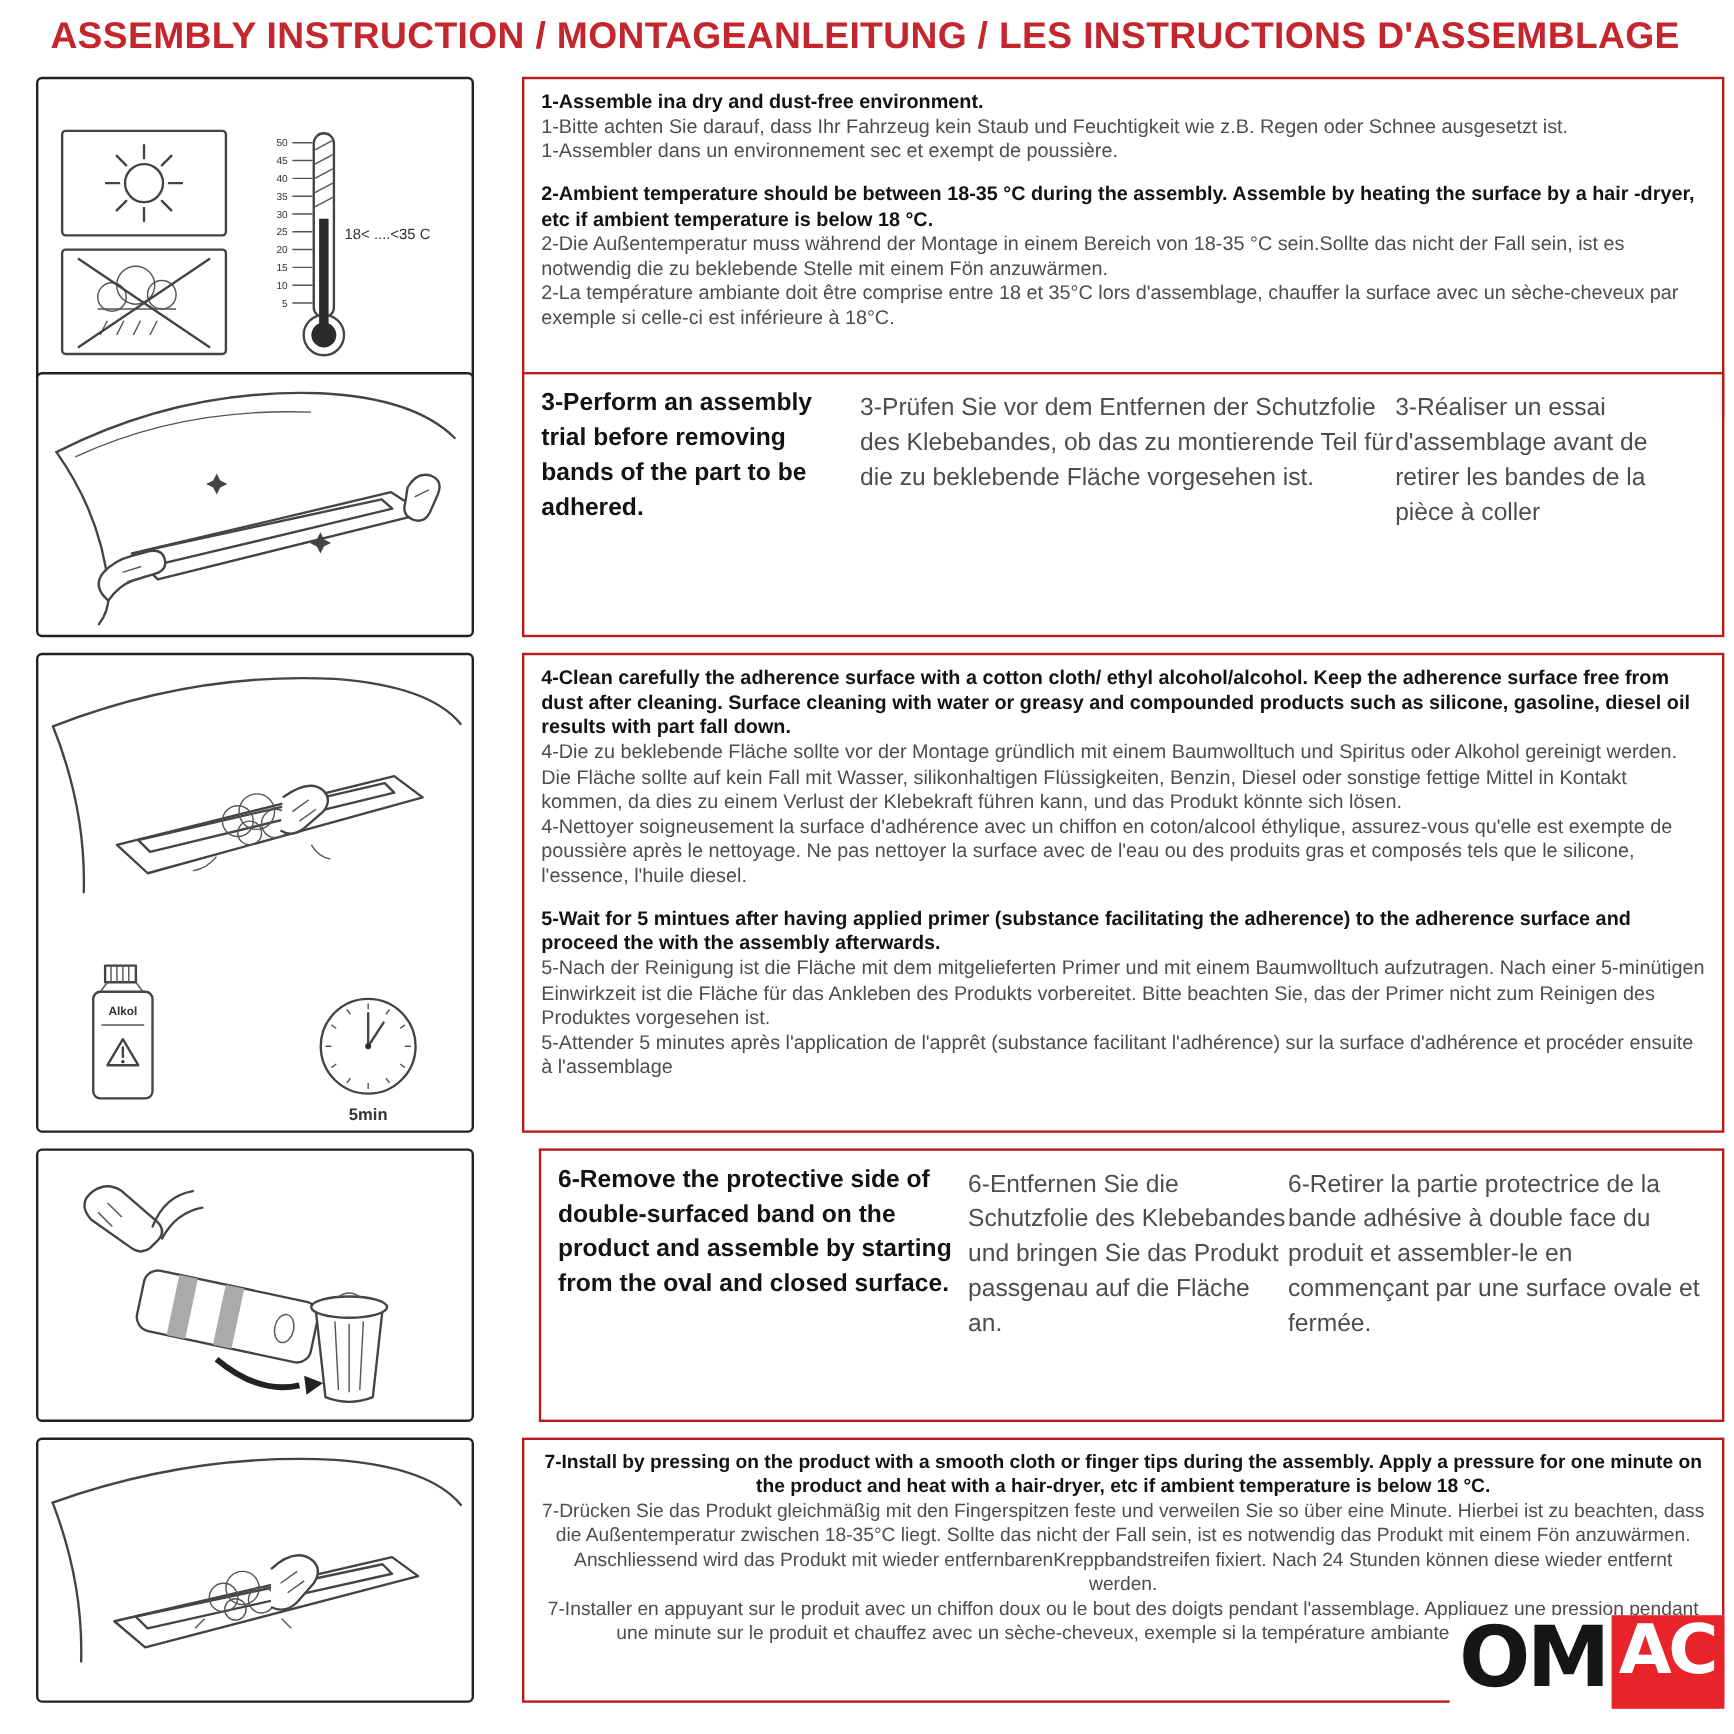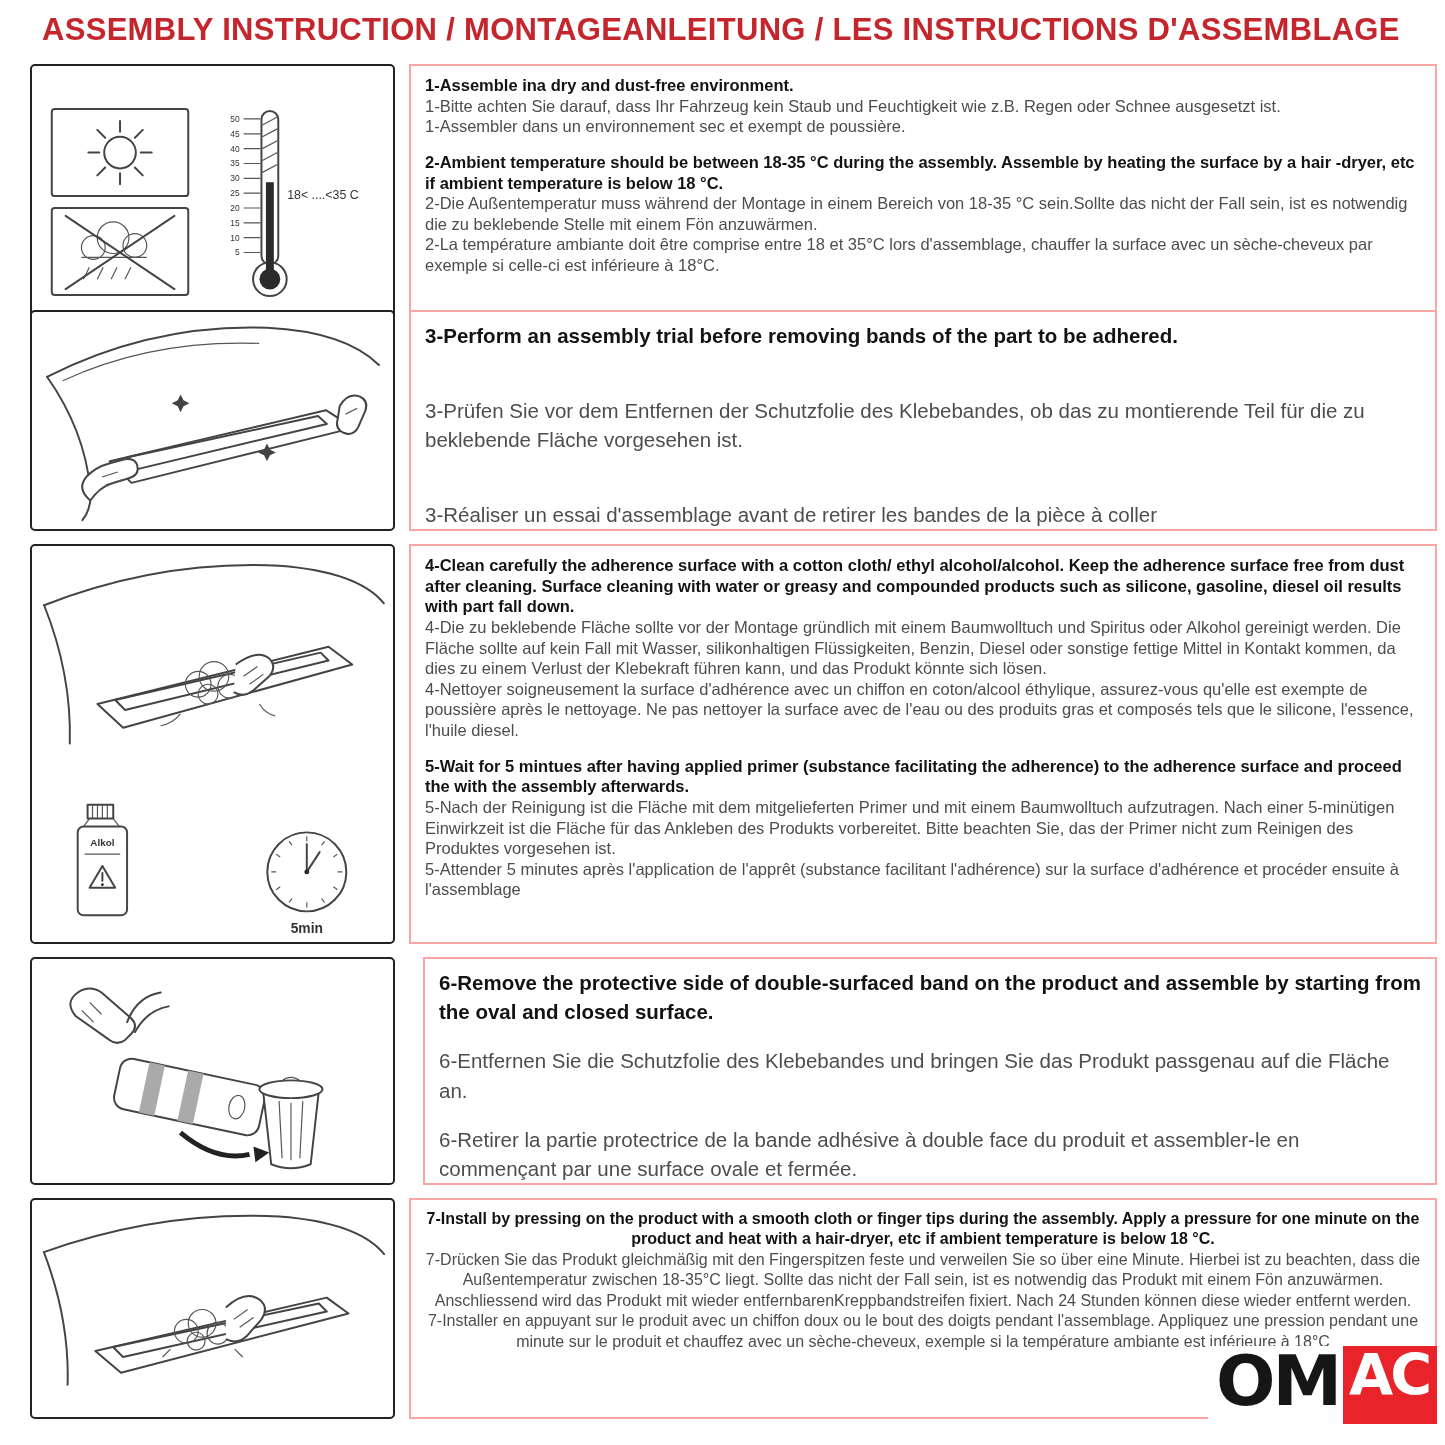--- a/index.html
+++ b/index.html
@@ -22,27 +22,28 @@
   #row3 { top: 544px; height: 400px; }
   #row4 { top: 957px; height: 228px; gap: 28px; }
   #row5 { top: 1198px; height: 221px; text-align: center; }
   .illus {
     width: 365px; flex: none;
     border: 2px solid #222; border-radius: 5px; background: #fff;
     overflow: hidden;
   }
   .illus svg { width: 100%; height: 100%; display: block; }
   .tbox {
-    flex: 1; border: 2px solid #fca5a5; background: #fff;
+    flex: 1; border: 2px solid #b91c1c; background: #fff;
     padding: 9px 14px 0;
+    margin-left: 26px;
   }
   .tbox p { margin: 0; }
   .t1 p, .t3 p { font-size: 16.5px; line-height: 1.25; color: #4d4d4d; }
   .t5 p { font-size: 16px; line-height: 1.28; color: #4d4d4d; }
-  .t2, .t4 { display: flex; flex-direction: column; justify-content: space-between; }
+  .t2, .t4 { display: flex; flex-direction: row; justify-content: flex-end; }
   .t2 p, .t4 p { font-size: 20.5px; line-height: 1.42; color: #4d4d4d; }
   .t2 p + p, .t4 p + p { margin-top: 4px; }
   p.b { font-weight: 700; color: #131313; }
   p.gap { margin-top: 15px; }
   .logo {
     position: absolute; right: 8px; top: 1346px;
     display: flex; background: #fff; padding-left: 8px;
   }
   .logo .om {
     font-family: "DejaVu Sans", sans-serif;

